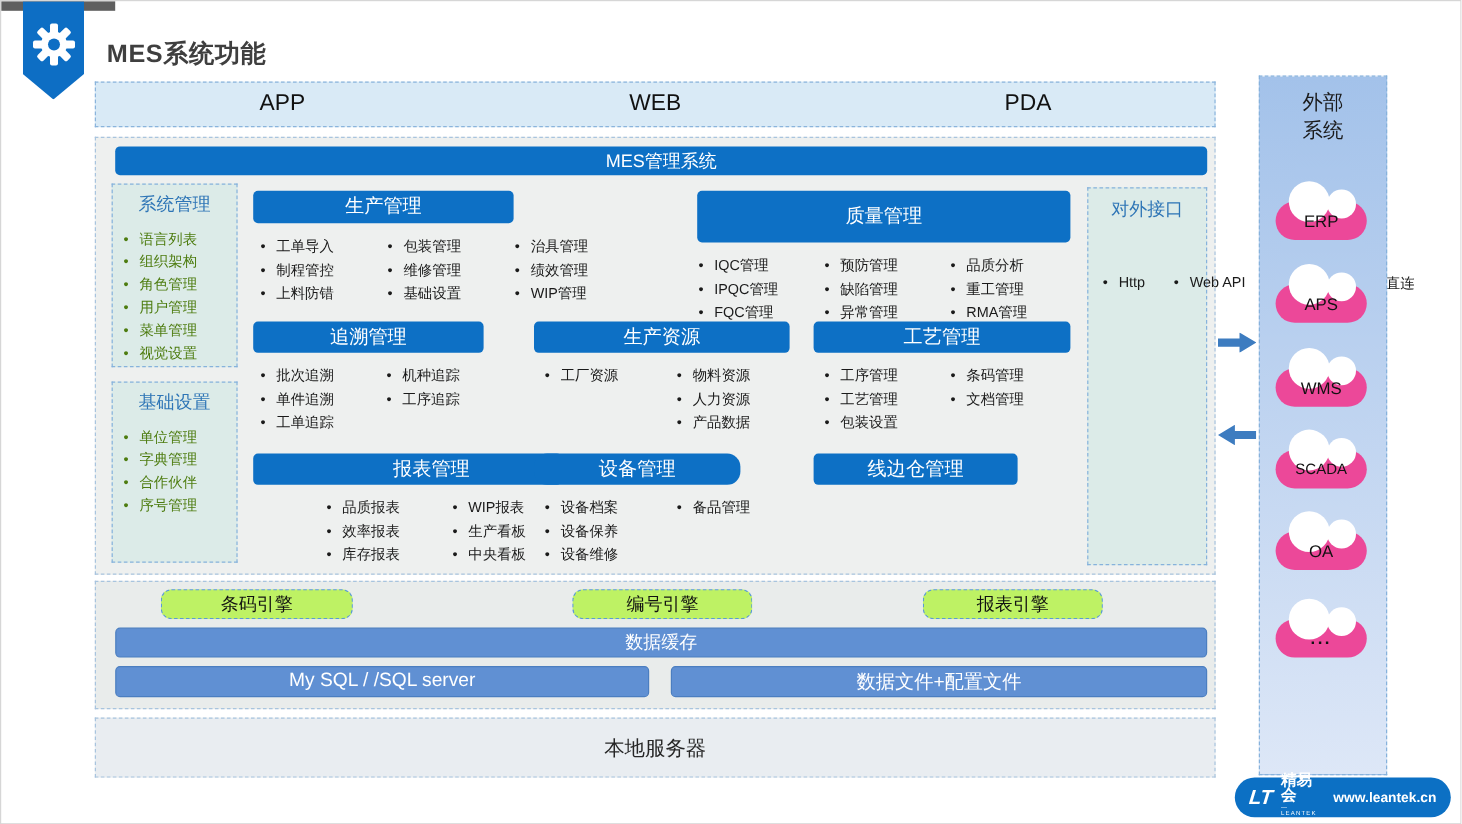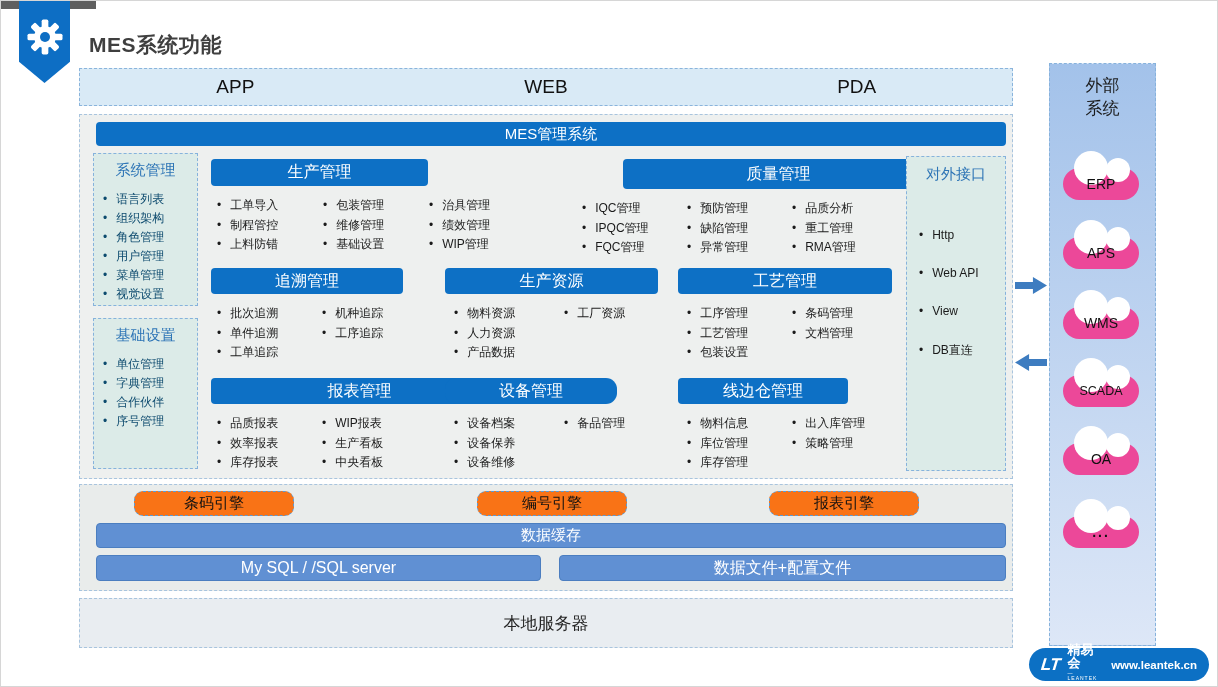--- a/index.html
+++ b/index.html
@@ -22,55 +22,55 @@
   .main-box{position:absolute;left:78px;top:113px;width:934px;height:365px;background:#eef0ef;
             border:1px dashed #a8c4de;box-sizing:border-box;}
   .mes-bar{position:absolute;left:95px;top:121px;width:910px;height:24px;background:#0d70c5;
            border-radius:4px;color:#fff;font-size:15px;display:flex;align-items:center;justify-content:center;}
 
   
   .teal-box{position:absolute;left:92px;width:105px;background:#dcebe8;border:1px dashed #86b2dc;box-sizing:border-box;}
   .teal-box.b1{top:152px;height:153px;}
   .teal-box.b2{top:317px;height:151px;}
   .teal-title{margin-top:7px;text-align:center;font-size:15px;color:#2e75b6;}
-  .teal-list{list-style:none;margin:10px 0 0 0;padding:0 0 0 9px;font-size:12px;color:#0c4a6e;line-height:19px;}
+  .teal-list{list-style:none;margin:10px 0 0 0;padding:0 0 0 9px;font-size:12px;color:#4d7c0f;line-height:19px;}
   .teal-list li::before{content:"•";margin-right:9px;}
   .teal-list li{white-space:nowrap;}
 
   
   .module{position:absolute;}
   .mod-head{height:26px;background:#0d70c5;border-radius:4px;color:#fff;font-size:16px;
             display:flex;align-items:center;justify-content:center;}
   .mod-body{display:flex;margin-top:10px;}
   .blist{list-style:none;margin:0;padding:0;font-size:12px;color:#1a1a1a;line-height:19.5px;width:105px;}
   .blist li{white-space:nowrap;}
   .blist li::before{content:"•";margin-right:9px;}
 
   .m1{left:210px;top:158px;width:326px;} .m1 .mod-head{width:217px;height:27px;} .m1 .mod-body{padding-left:6px;} .m1 .blist{width:106px;}
-  .m2{left:580px;top:158px;width:330px;} .m2 .mod-head{width:311px;height:30px;margin-left:42px;} .m2 .mod-body{padding-left:1px;}
+  .m2{left:580px;top:158px;width:330px;} .m2 .mod-head{width:311px;height:43px;} .m2 .mod-body{padding-left:1px;}
   .m3{left:210px;top:267px;width:326px;} .m3 .mod-head{width:192px;} .m3 .mod-body{padding-left:6px;}
   .m4{left:444px;top:267px;width:260px;} .m4 .mod-head{width:213px;} .m4 .mod-body{padding-left:9px;} .m4 .blist{width:110px;}
   .m5{left:677px;top:267px;width:260px;} .m5 .mod-head{width:214px;} .m5 .mod-body{padding-left:9px;}
-  .m6{left:210px;top:377px;width:326px;} .m6 .mod-head{width:217px;padding-left:40px;} .m6 .mod-body{padding-left:6px;}
+  .m6{left:210px;top:377px;width:326px;} .m6 .mod-head{width:217px;padding-left:40px;} .m6 .mod-body{padding-left:6px;justify-content:center;}
   .m7{left:444px;top:377px;width:260px;} .m7 .mod-head{width:172px;border-radius:11px;} .m7 .mod-body{padding-left:9px;} .m7 .blist{width:110px;}
   .m8{left:677px;top:377px;width:260px;} .m8 .mod-head{width:170px;} .m8 .mod-body{padding-left:9px;}
 
   
   .api-box{position:absolute;left:905px;top:155px;width:100px;height:315px;background:#dcebe8;
            border:1px dashed #86b2dc;box-sizing:border-box;}
   .api-title{margin-top:8px;text-align:center;font-size:15px;color:#2e75b6;}
   .api-list{list-style:none;margin:44px 0 0 0;padding:0 0 0 12px;font-size:12px;color:#1a1a1a;
-            display:flex;flex-direction:column;gap:24px;}
+            display:flex;gap:24px;}
   .api-list li::before{content:"•";margin-right:9px;}
   .api-list li{white-space:nowrap;}
 
   
   .engine-box{position:absolute;left:78px;top:483px;width:934px;height:107px;background:#e9eceb;
               border:1px dashed #a8c4de;box-sizing:border-box;}
-  .engine{position:absolute;top:490px;height:25px;background:#f97316;border:1px dashed #5b9bd5;
+  .engine{position:absolute;top:490px;height:25px;background:#bef264;border:1px dashed #5b9bd5;
           border-radius:9px;box-sizing:border-box;font-size:15px;color:#111;
           display:flex;align-items:center;justify-content:center;}
   .e1{left:133px;width:160px;} .e2{left:476px;width:150px;} .e3{left:768px;width:150px;}
   .cache-bar{position:absolute;left:95px;top:522px;width:910px;height:25px;background:#6090d3;
              border:1px solid #4b7ec0;border-radius:4px;box-sizing:border-box;color:#fff;font-size:15px;
              display:flex;align-items:center;justify-content:center;}
   .db-bar{position:absolute;top:554px;height:26px;background:#6090d3;border:1px solid #4b7ec0;
           border-radius:4px;box-sizing:border-box;color:#fff;font-size:16px;
           display:flex;align-items:center;justify-content:center;}
   .db1{left:95px;width:445px;} .db2{left:558px;width:447px;}
@@ -212,27 +212,27 @@
         <ul class="blist">
           <li>机种追踪</li>
           <li>工序追踪</li>
         </ul>
       </div>
   </div>
   <div class="module m4">
     <div class="mod-head">生产资源</div>
     <div class="mod-body">
         <ul class="blist">
+          <li>工厂资源</li>
+        </ul>
+        <ul class="blist">
           <li>物料资源</li>
           <li>人力资源</li>
           <li>产品数据</li>
         </ul>
-        <ul class="blist">
-          <li>工厂资源</li>
-        </ul>
       </div>
   </div>
   <div class="module m5">
     <div class="mod-head">工艺管理</div>
     <div class="mod-body">
         <ul class="blist">
           <li>工序管理</li>
           <li>工艺管理</li>
           <li>包装设置</li>
         </ul>
@@ -265,31 +265,20 @@
           <li>设备保养</li>
           <li>设备维修</li>
         </ul>
         <ul class="blist">
           <li>备品管理</li>
         </ul>
       </div>
   </div>
   <div class="module m8">
     <div class="mod-head">线边仓管理</div>
-    <div class="mod-body">
-        <ul class="blist">
-          <li>物料信息</li>
-          <li>库位管理</li>
-          <li>库存管理</li>
-        </ul>
-        <ul class="blist">
-          <li>出入库管理</li>
-          <li>策略管理</li>
-        </ul>
-      </div>
   </div>
 
   <div class="api-box">
     <div class="api-title">对外接口</div>
     <ul class="api-list">
         <li>Http</li>
         <li>Web API</li>
         <li>View</li>
         <li>DB直连</li>
       </ul>

